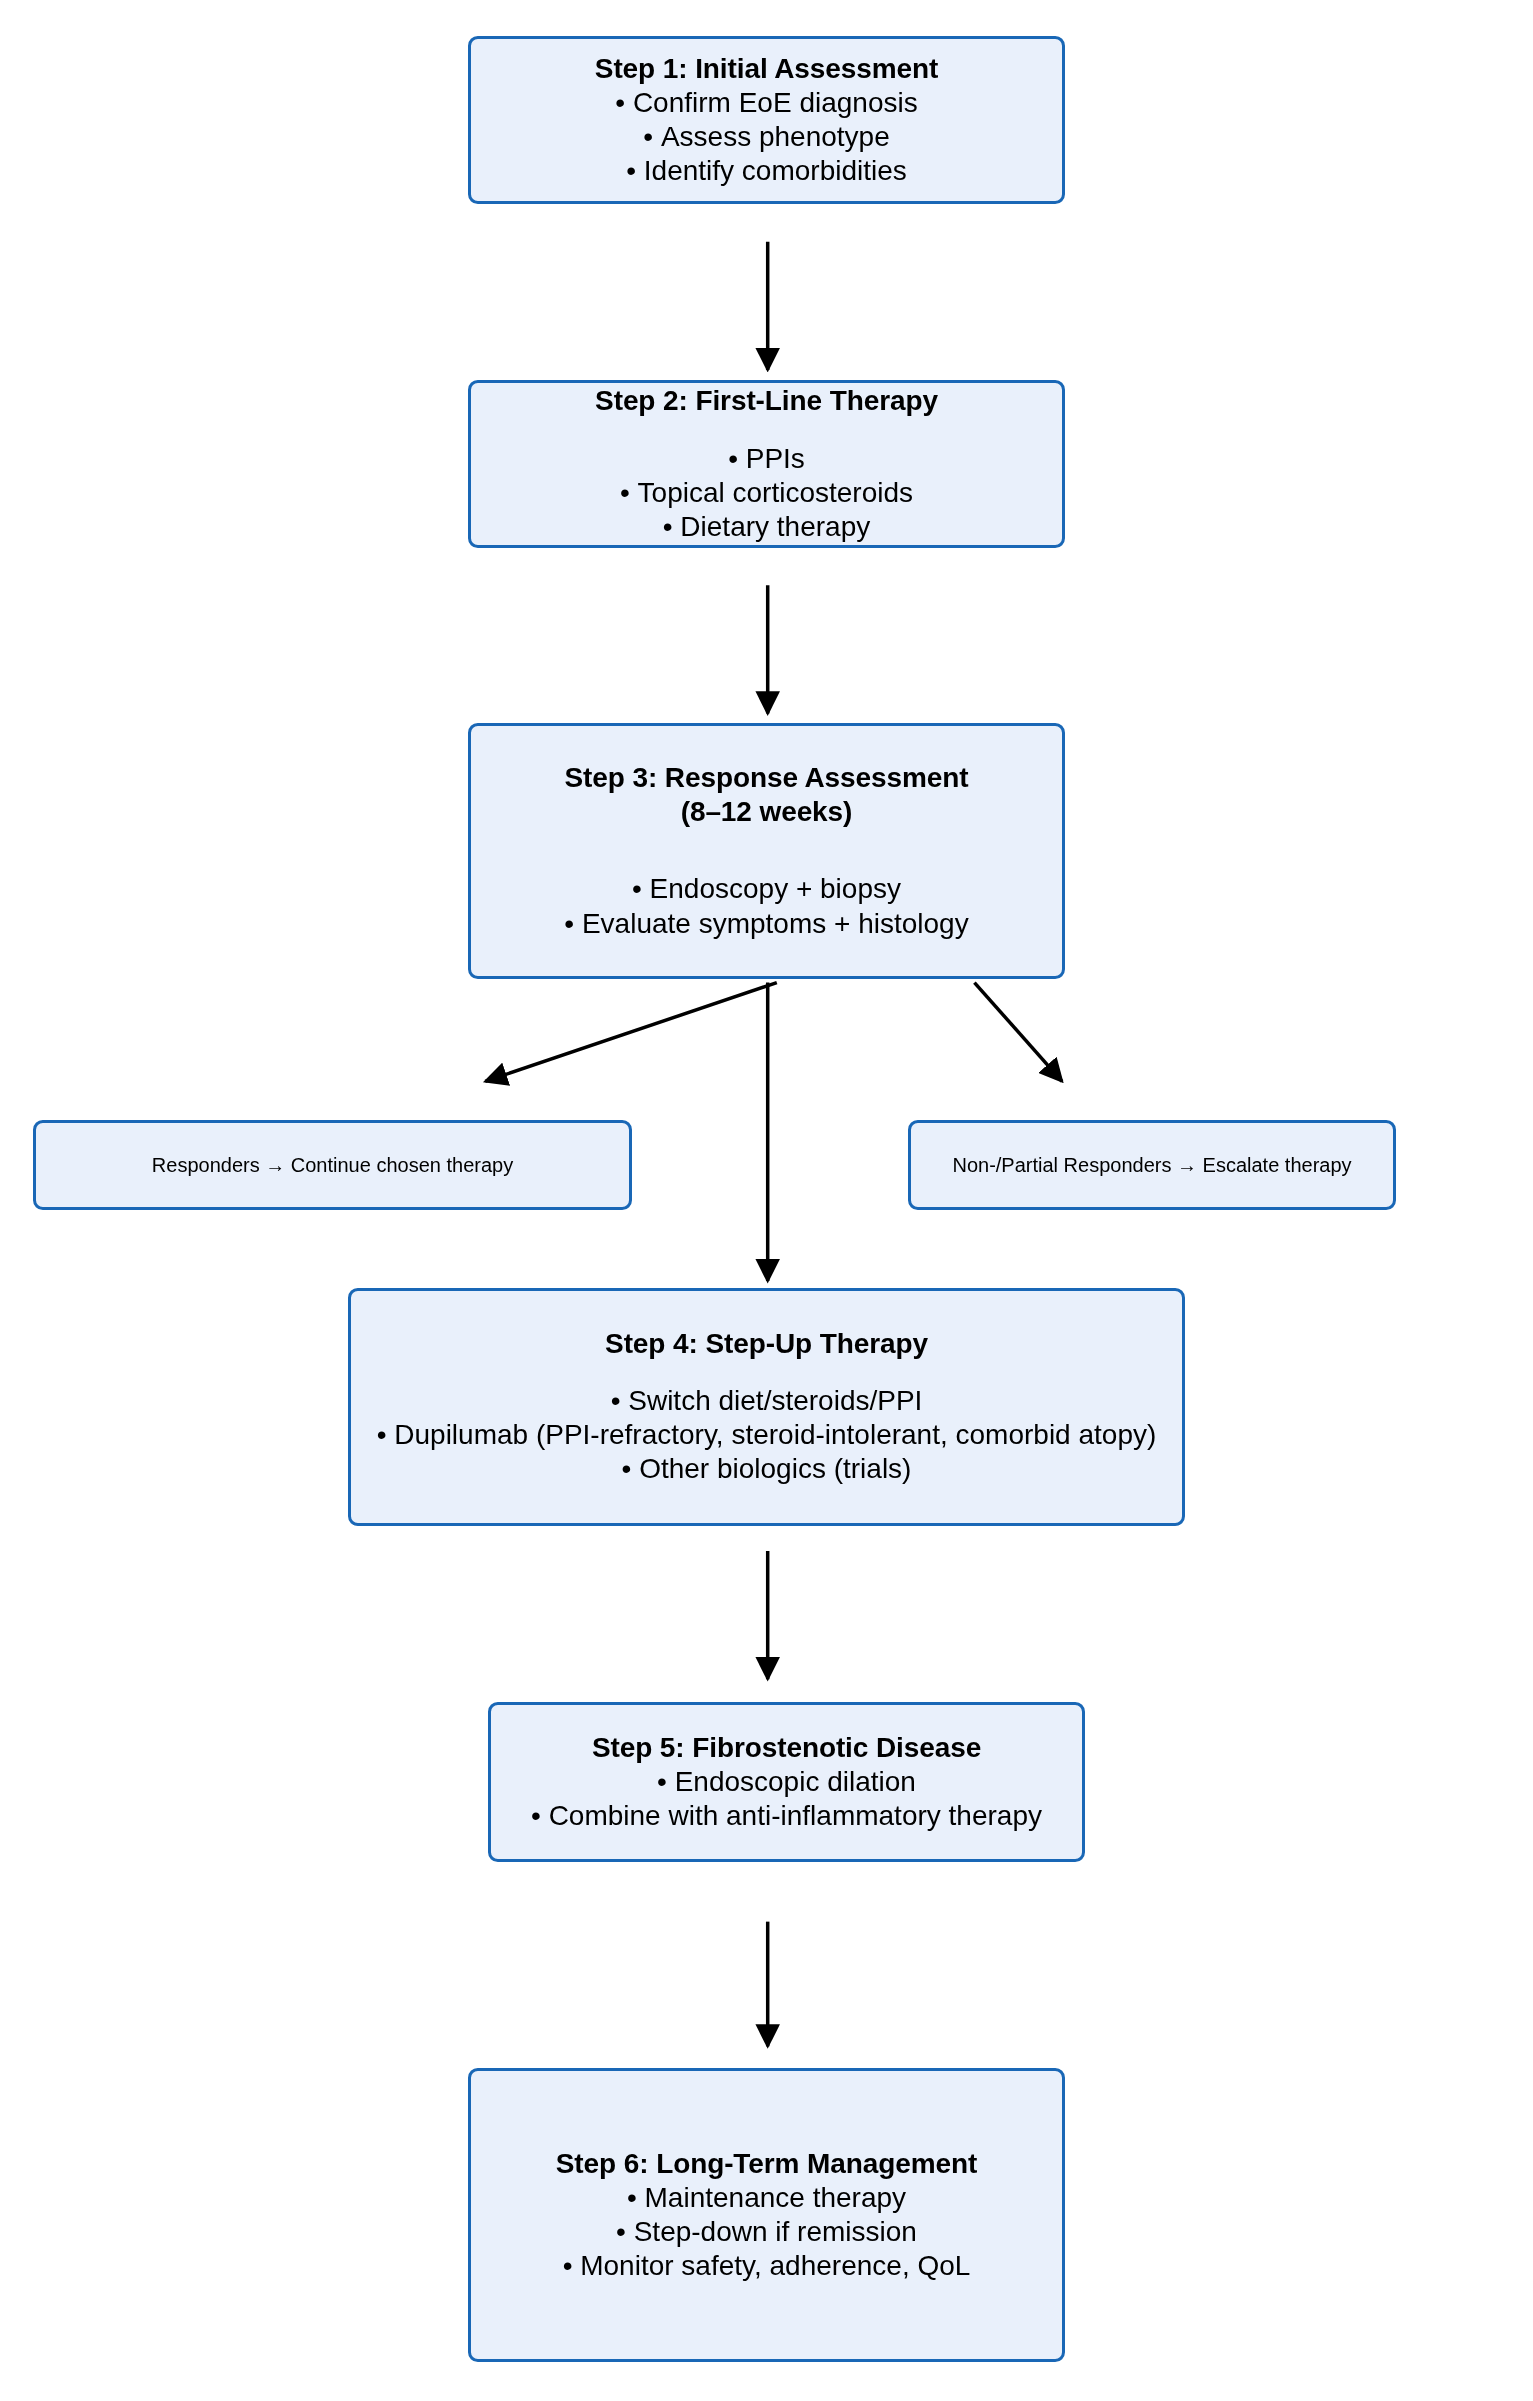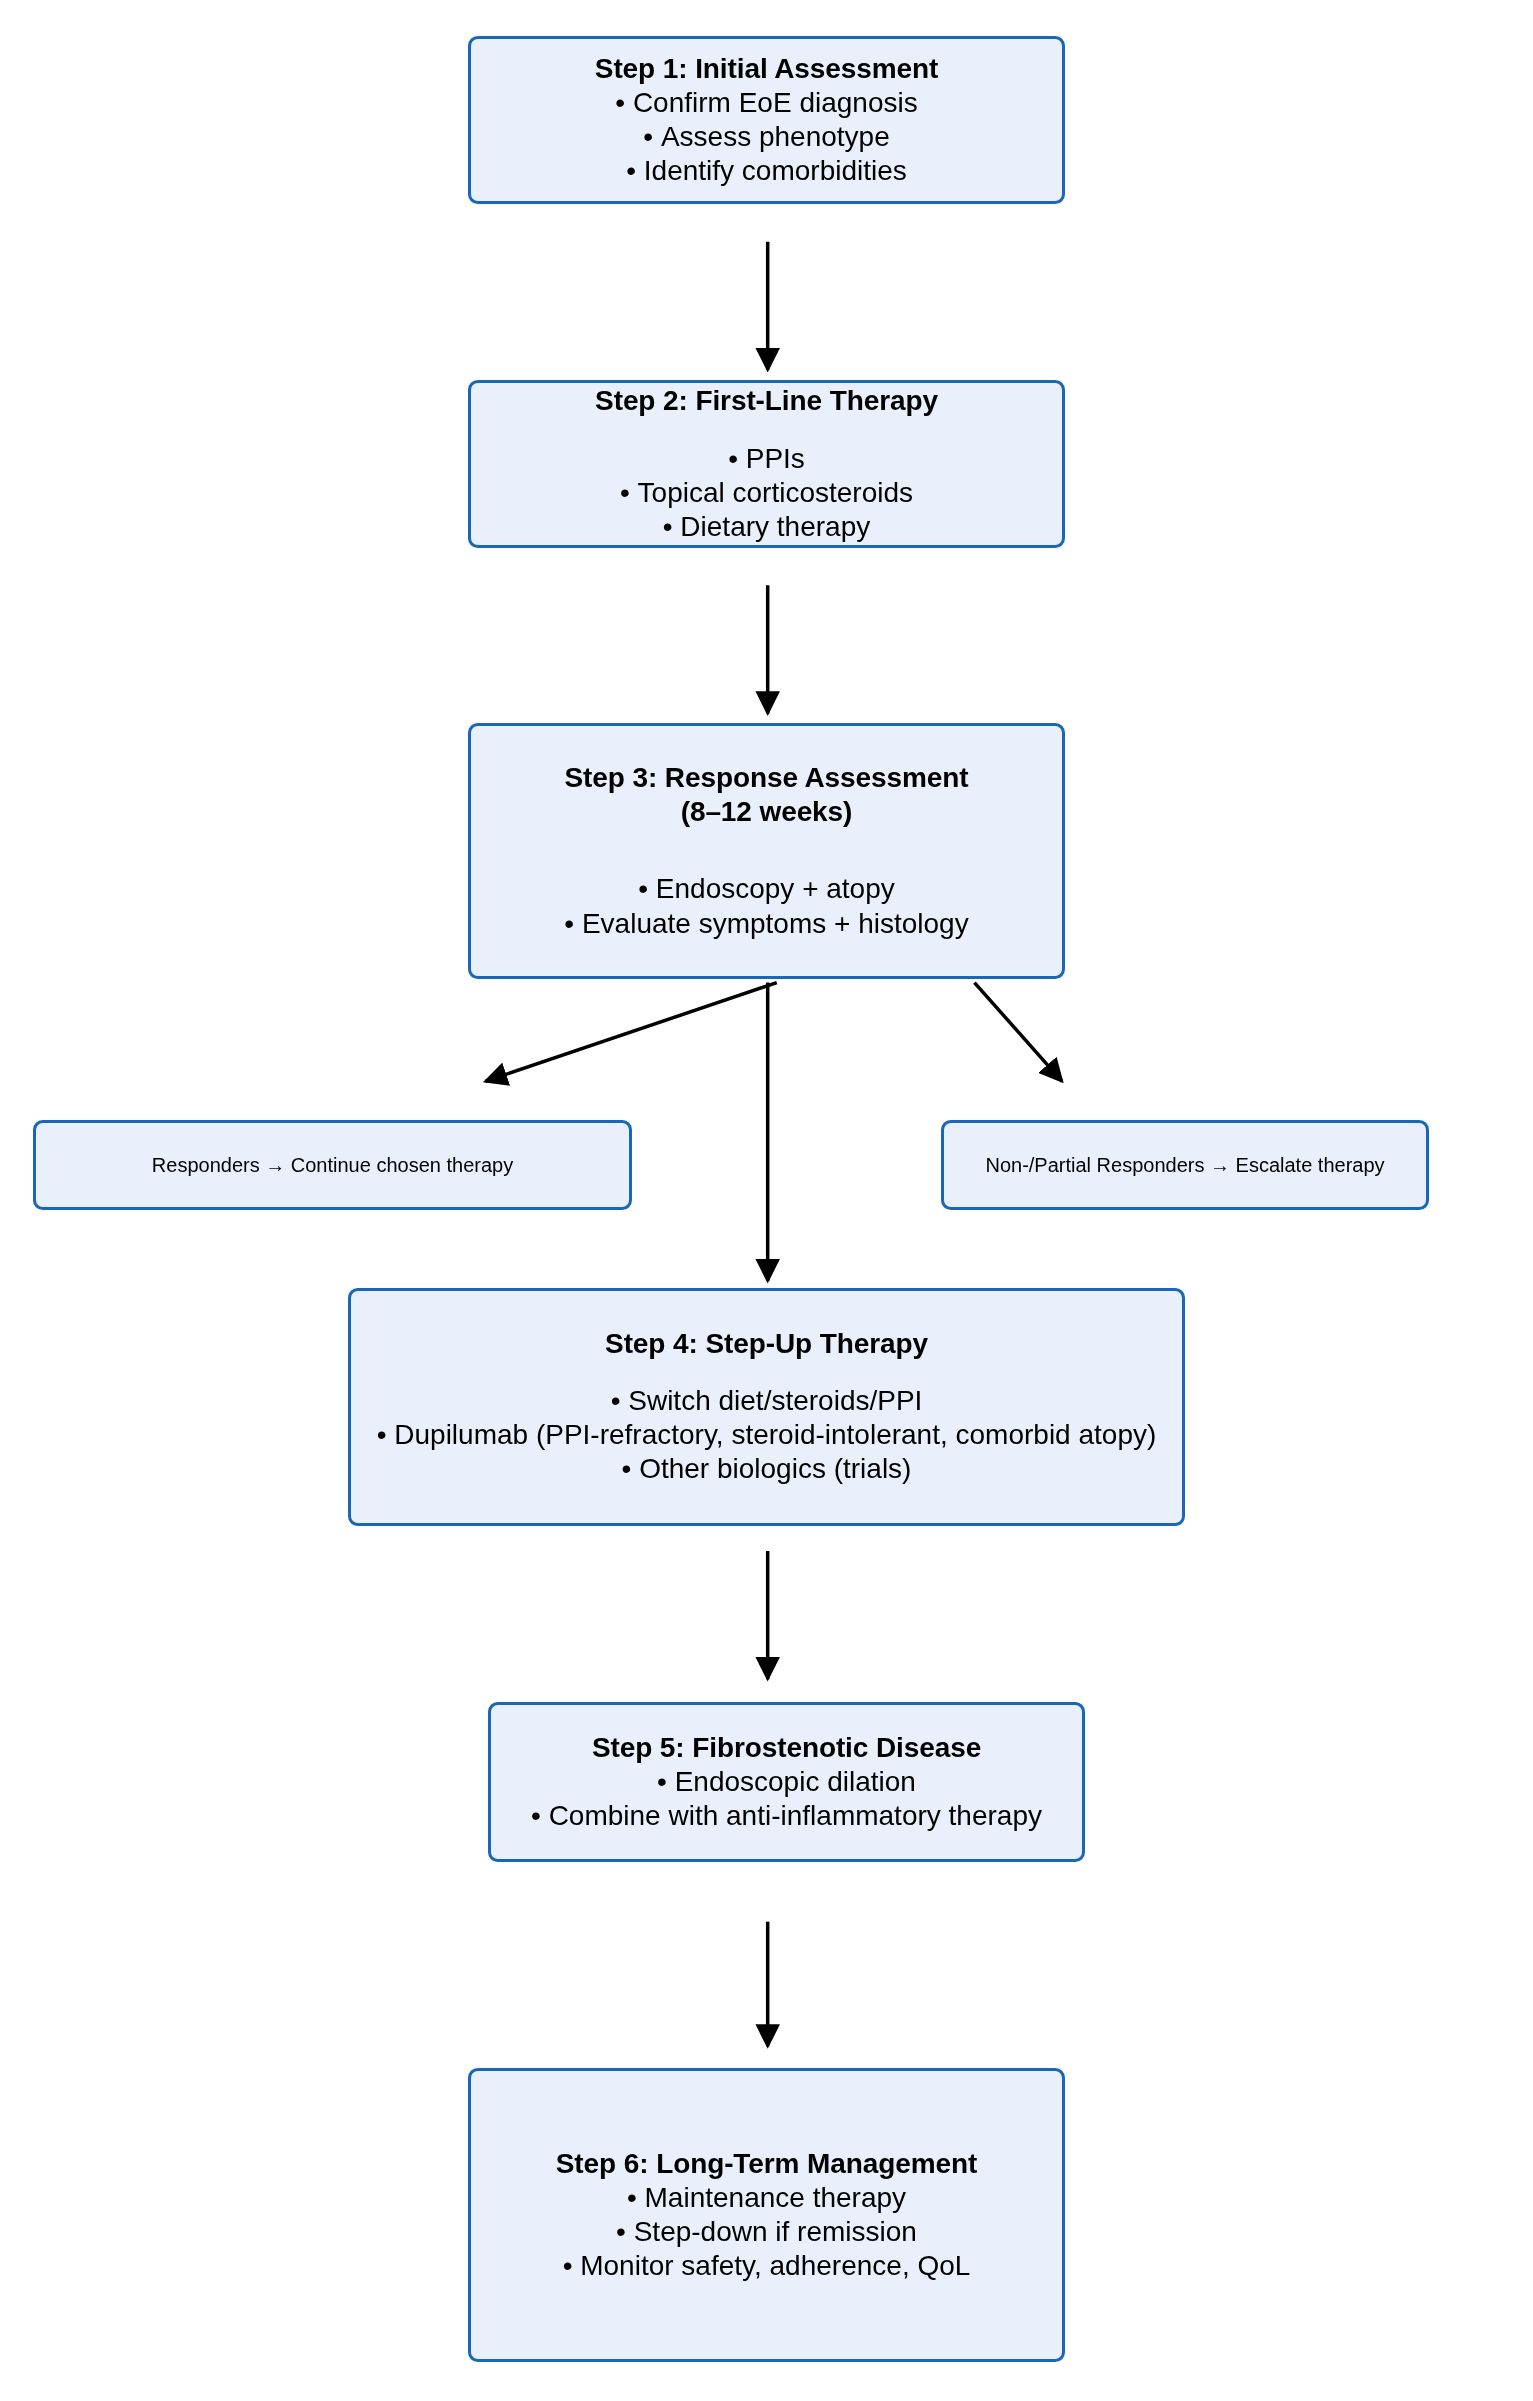--- a/index.html
+++ b/index.html
@@ -127,33 +127,33 @@
         <span class="bullet-line">Dietary therapy</span>
       </li>
     </ul>
   </div>
 
   <div class="node" style="left:468px; top:723px; width:597px; height:256px;gap:44px;">
     <div class="node-title">Step 3: Response Assessment
 (8–12 weeks)</div>
     <ul class="node-list">
       <li>
-        <span class="bullet-line">Endoscopy + atopy</span>
+        <span class="bullet-line">Endoscopy + biopsy</span>
       </li>
       <li>
         <span class="bullet-line">Evaluate symptoms + histology</span>
       </li>
     </ul>
   </div>
 
   <div class="node" style="left:33px; top:1120px; width:599px; height:90px;">
     <div class="plain-text">Responders → Continue chosen therapy</div>
   </div>
 
-  <div class="node" style="left:941px; top:1120px; width:488px; height:90px;">
+  <div class="node" style="left:908px; top:1120px; width:488px; height:90px;">
     <div class="plain-text">Non-/Partial Responders → Escalate therapy</div>
   </div>
 
   <div class="node" style="left:348px; top:1288px; width:837px; height:238px;gap:23px;">
     <div class="node-title">Step 4: Step-Up Therapy</div>
     <ul class="node-list">
       <li>
         <span class="bullet-line">Switch diet/steroids/PPI</span>
       </li>
       <li>

